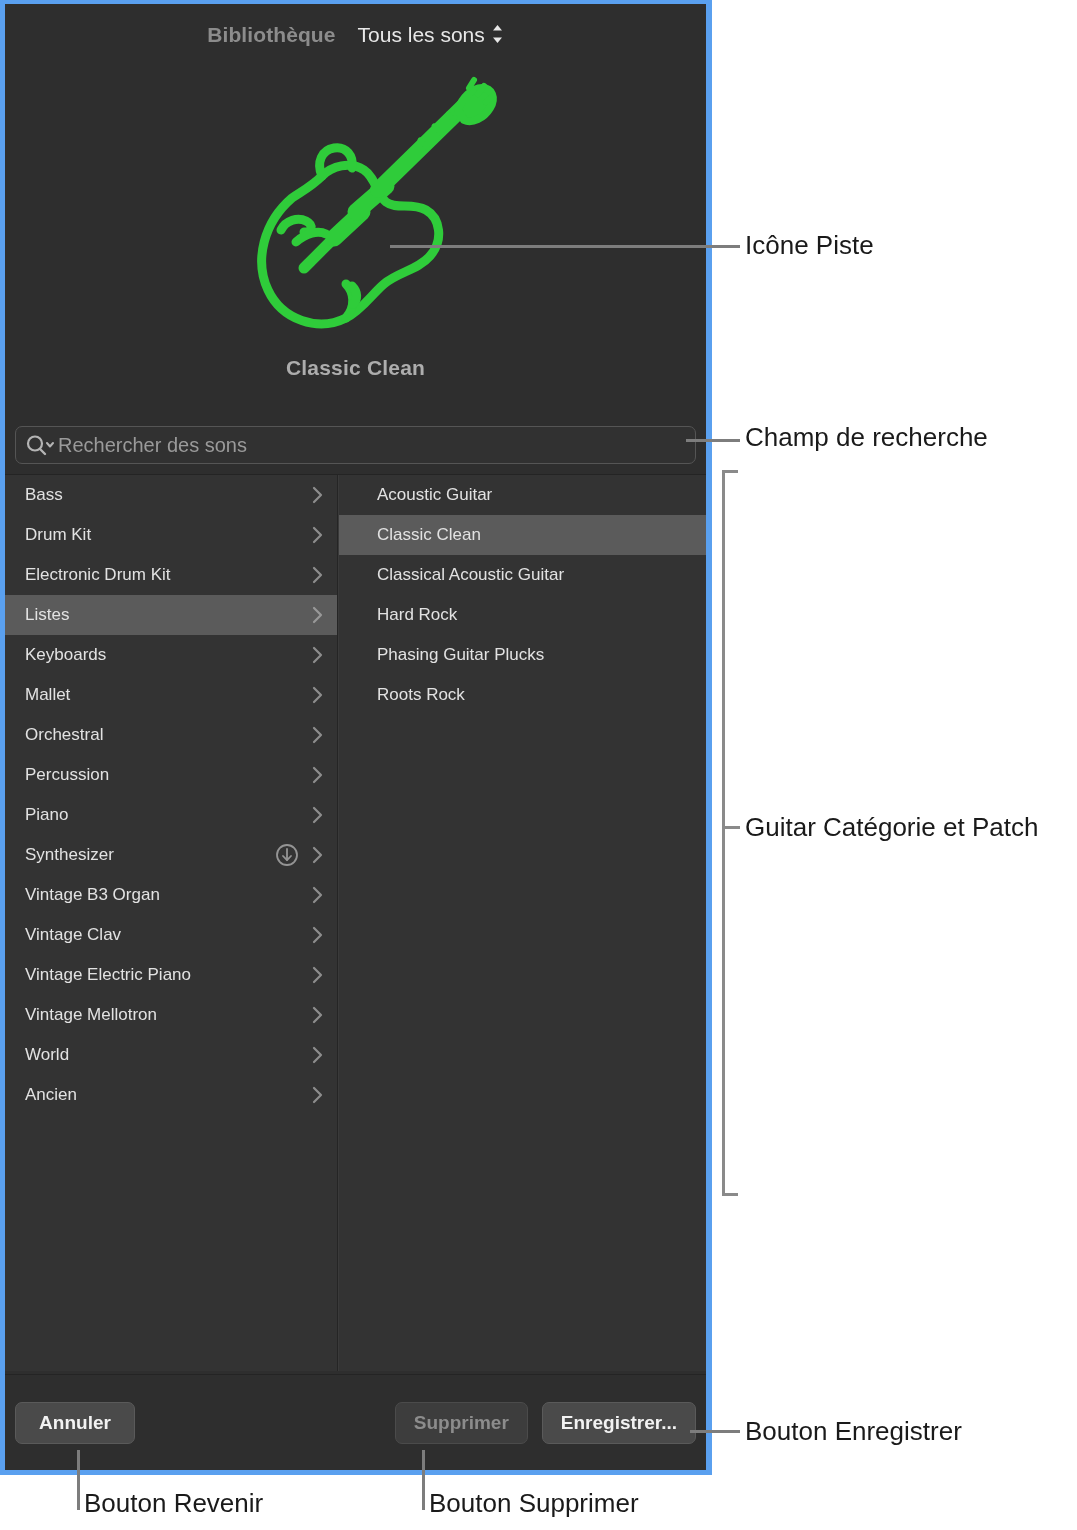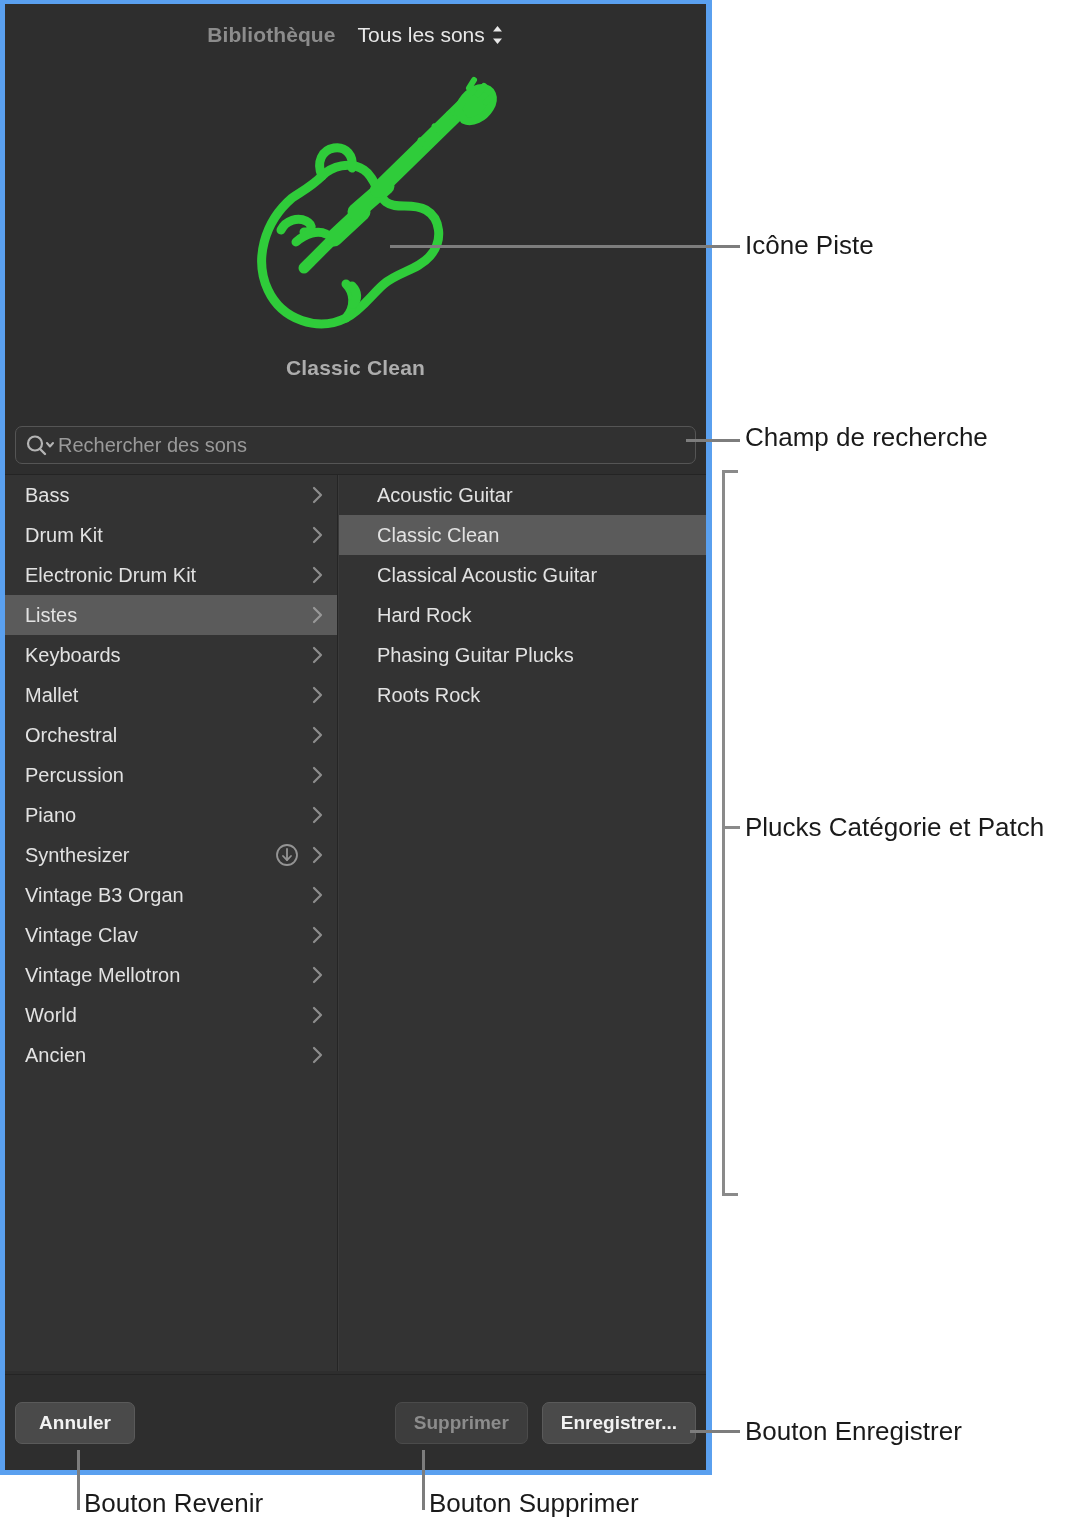--- a/index.html
+++ b/index.html
@@ -43,21 +43,21 @@
     background: #2e2e2e;
   }
   .header-title {
     font-size: 21px;
     font-weight: bold;
     color: #8c8c8c;
     letter-spacing: 0.1px;
   }
   .header-popup {
     display: flex;
-    align-items: center;
+    align-items: flex-start;
     gap: 4px;
     font-size: 21px;
     color: #e8e8e8;
     cursor: default;
   }
   .updown-icon {
     display: inline-block;
     width: 13px;
     height: 22px;
     position: relative;
@@ -140,21 +140,21 @@
     background: #333333;
     overflow: hidden;
     border-left: 1px solid #3a3a3a;
   }
   .list-row {
     height: 40px;
     display: flex;
     align-items: center;
     padding-left: 20px;
     padding-right: 12px;
-    font-size: 20px;
+    font-size: 17px;
     color: #e2e2e2;
     box-sizing: border-box;
     cursor: default;
     white-space: nowrap;
   }
   .list-row.selected {
     background: #5b5b5b;
   }
   .row-label { flex: 1; }
   .row-download {
@@ -395,20 +395,26 @@
               <path d="M5 4 L12 11 L5 18" fill="none" stroke="#b0b0b0" stroke-width="2.2" stroke-linecap="round" stroke-linejoin="round"></path>
             </svg></span>
         </div>
         <div class="list-row">
           <span class="row-label">Vintage Clav</span>
           <span class="row-chevron"><svg viewBox="0 0 16 22" width="16" height="22" aria-hidden="true">
               <path d="M5 4 L12 11 L5 18" fill="none" stroke="#b0b0b0" stroke-width="2.2" stroke-linecap="round" stroke-linejoin="round"></path>
             </svg></span>
         </div>
         <div class="list-row">
+          <span class="row-label">Vintage Electric Piano</span>
+          <span class="row-chevron"><svg viewBox="0 0 16 22" width="16" height="22" aria-hidden="true">
+              <path d="M5 4 L12 11 L5 18" fill="none" stroke="#b0b0b0" stroke-width="2.2" stroke-linecap="round" stroke-linejoin="round"></path>
+            </svg></span>
+        </div>
+        <div class="list-row">
           <span class="row-label">Vintage Mellotron</span>
           <span class="row-chevron"><svg viewBox="0 0 16 22" width="16" height="22" aria-hidden="true">
               <path d="M5 4 L12 11 L5 18" fill="none" stroke="#b0b0b0" stroke-width="2.2" stroke-linecap="round" stroke-linejoin="round"></path>
             </svg></span>
         </div>
         <div class="list-row">
           <span class="row-label">World</span>
           <span class="row-chevron"><svg viewBox="0 0 16 22" width="16" height="22" aria-hidden="true">
               <path d="M5 4 L12 11 L5 18" fill="none" stroke="#b0b0b0" stroke-width="2.2" stroke-linecap="round" stroke-linejoin="round"></path>
             </svg></span>
@@ -453,21 +459,21 @@
 </div>
 
 <div class="leader h" style="left:390px; top:245px; width:350px;"></div>
 <div class="callout-label" style="left:745px; top:230px;">Icône Piste</div>
 
 <div class="leader h" style="left:686px; top:439px; width:54px;"></div>
 <div class="callout-label" style="left:745px; top:422px;">Champ de recherche</div>
 
 <div id="lists-bracket"></div>
 <div id="lists-bracket-tick"></div>
-<div class="callout-label" style="left:745px; top:812px;">Plucks Catégorie et Patch</div>
+<div class="callout-label" style="left:745px; top:812px;">Guitar Catégorie et Patch</div>
 
 <div class="leader h" style="left:690px; top:1430px; width:50px;"></div>
 <div class="callout-label" style="left:745px; top:1416px;">Bouton Enregistrer</div>
 
 <div class="leader v" style="left:77px; top:1450px; height:60px;"></div>
 <div class="callout-label" style="left:84px; top:1488px;">Bouton Revenir</div>
 
 <div class="leader v" style="left:422px; top:1450px; height:60px;"></div>
 <div class="callout-label" style="left:429px; top:1488px;">Bouton Supprimer</div>
 

